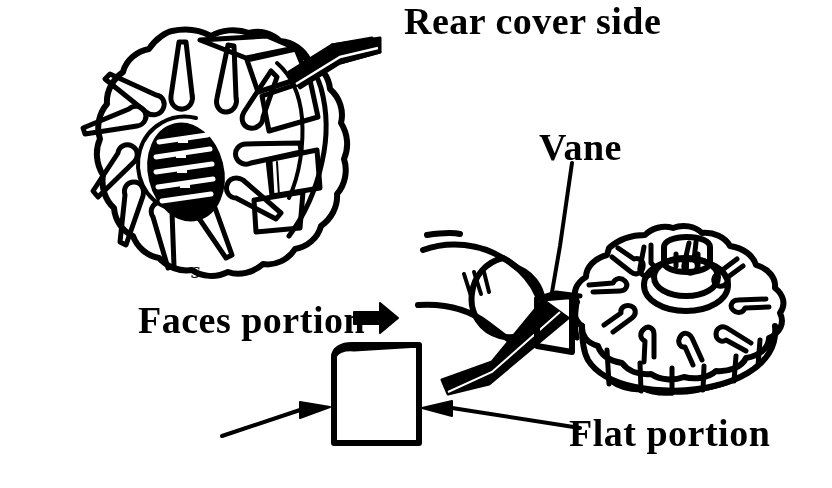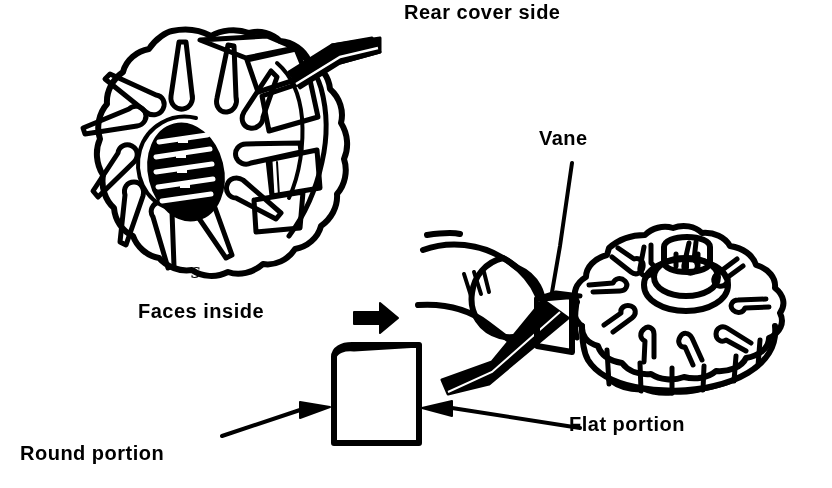--- a/index.html
+++ b/index.html
@@ -18,23 +18,23 @@
   #art {
     position: absolute;
     left: 0;
     top: 0;
     width: 832px;
     height: 488px;
   }
   .lbl {
     position: absolute;
     color: #000000;
-    font-family: Liberation Sans, sans-serif;
+    font-family: Liberation Serif, serif;
     font-weight: bold;
-    font-size: 20px;
+    font-size: 38px;
     letter-spacing: 0.5px;
     white-space: nowrap;
     line-height: 1;
   }
   #label-rear-cover-side { left: 404px; top: 2px; }
   #label-vane           { left: 539px; top: 128px; text-align: center; }
   #label-faces-inside   { left: 138px; top: 301px; }
   #label-round-portion  { left: 20px;  top: 443px; }
   #label-flat-portion   { left: 569px; top: 414px; }
 </style>
@@ -257,19 +257,18 @@
       <path d="M 537,299 L 537,346 L 572,352 L 572,296 Z" stroke-width="6"></path>
       <path d="M 537,299 L 556,293 L 580,296 L 572,296" stroke-width="5"></path>
     </g>
 
   </svg>
 
   <div class="lbl" id="label-rear-cover-side">Rear cover side</div>
 
   <div class="lbl" id="label-vane">Vane</div>
 
-  <div class="lbl" id="label-faces-inside">Faces inside</div>
-
-  <div class="lbl" id="label-round-portion">Round portion</div>
+  <div class="lbl" id="label-faces-inside">Faces portion</div>
+
 
   <div class="lbl" id="label-flat-portion">Flat portion</div>
 
 </div>
 
 </body></html>

